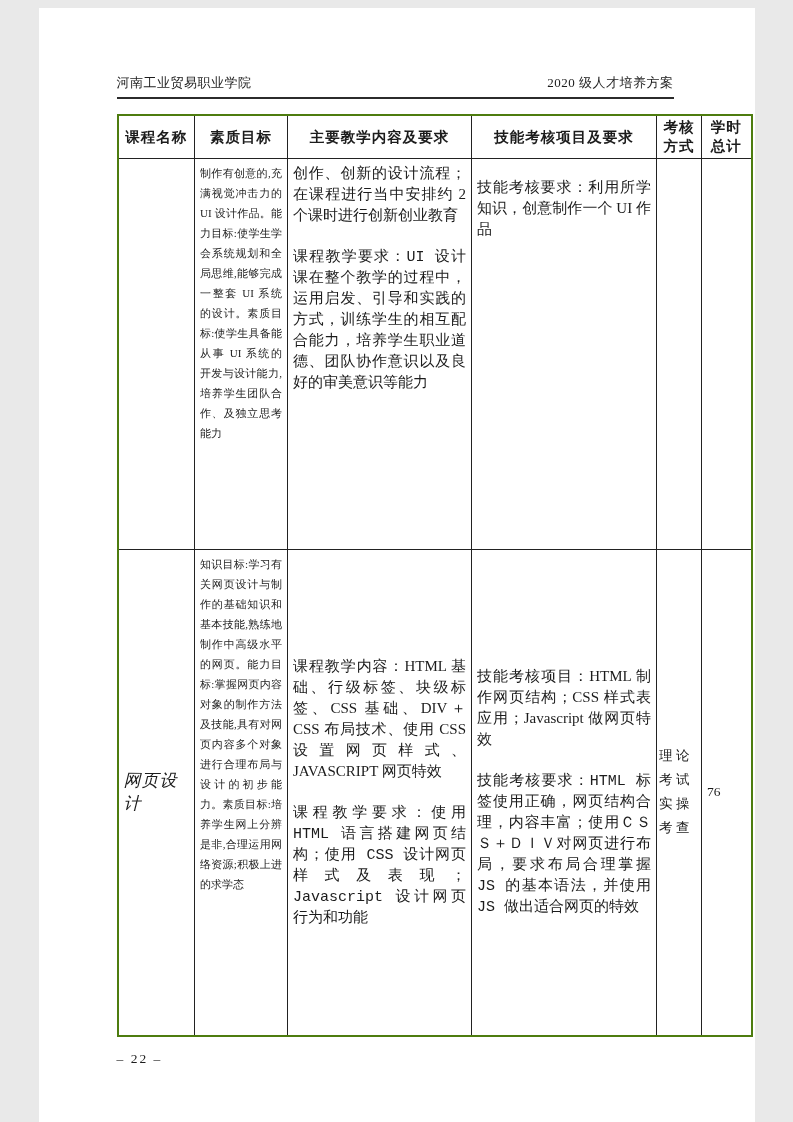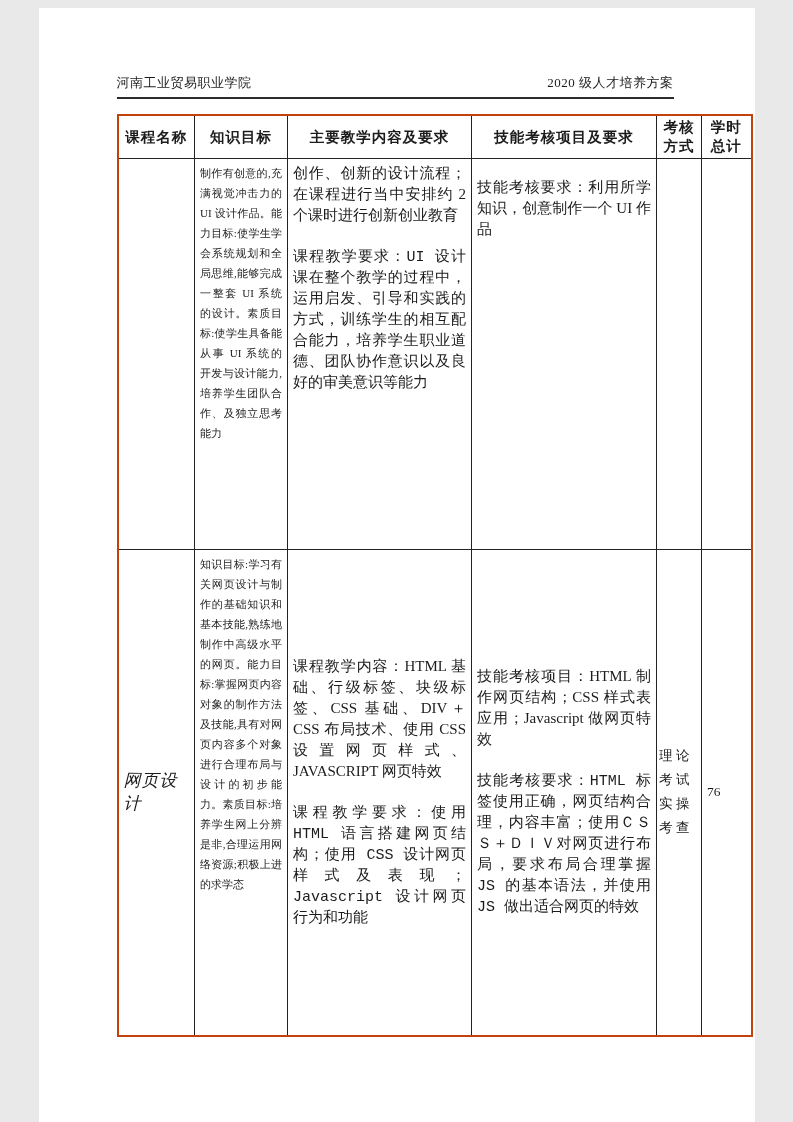--- a/index.html
+++ b/index.html
@@ -19,21 +19,21 @@
     display:flex;justify-content:space-between;align-items:flex-end;
     font-size:13px;line-height:18px;letter-spacing:0.5px;
   }
   .header-rule{
     height:0;border-bottom:2px solid #2b2b2b;margin-top:5px;
   }
   
   table.course-table{
     border-collapse:collapse;table-layout:fixed;
     width:634px;margin-top:15px;
-    border:2px solid #c2410c;
+    border:2px solid #4d7c0f;
   }
   .course-table th,.course-table td{
     border:1px solid #222;
     padding:4px 5px;
     box-sizing:border-box;
     vertical-align:top;
     overflow:hidden;
   }
   .course-table th{
     font-size:14.5px;font-weight:bold;letter-spacing:1px;
@@ -84,21 +84,21 @@
       <col style="width:77px">
         <col style="width:93px">
         <col style="width:184px">
       <col style="width:185px">
         <col style="width:45px">
         <col style="width:50px">
     </colgroup>
     <thead>
       <tr class="head-row">
         <th>课程名称</th>
-        <th>知识目标</th>
+        <th>素质目标</th>
         <th>主要教学内容及要求</th>
         <th>技能考核项目及要求</th>
         <th>考核方式</th>
         <th>学时总计</th>
       </tr>
     </thead>
     <tbody>
       <tr class="body-row-1">
         <td class="c-name"></td>
         <td class="c-obj">
@@ -140,14 +140,17 @@
           <div class="method-line">理 论</div>
           <div class="method-line">考 试</div>
           <div class="method-line">实 操</div>
           <div class="method-line">考 查</div>
         </td>
         <td class="c-hours v-mid">76</td>
       </tr>
     </tbody>
   </table>
 
+  <div class="page-footer">
+    <span>– 22 –</span>
+  </div>
 
 </div>
 
 </body></html>

